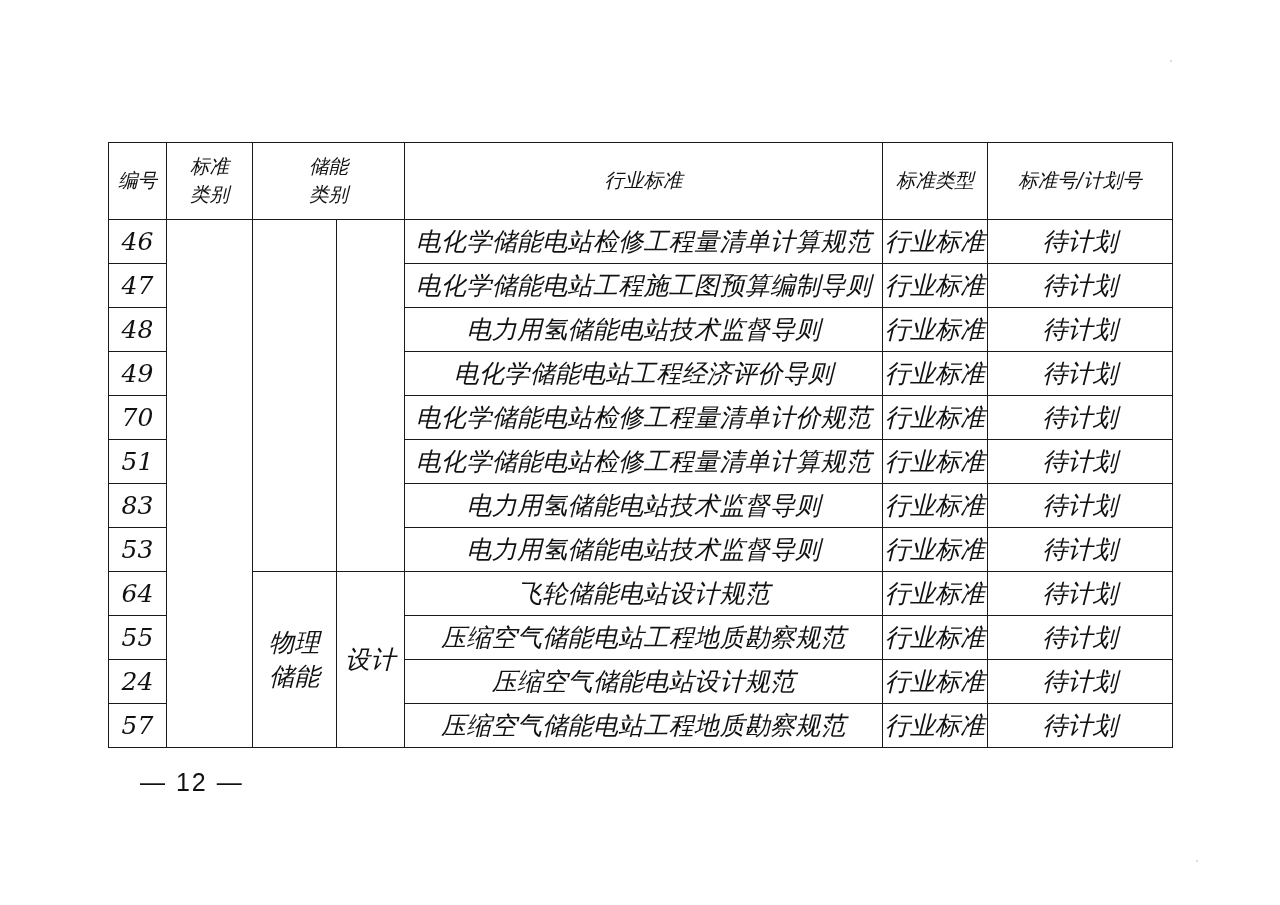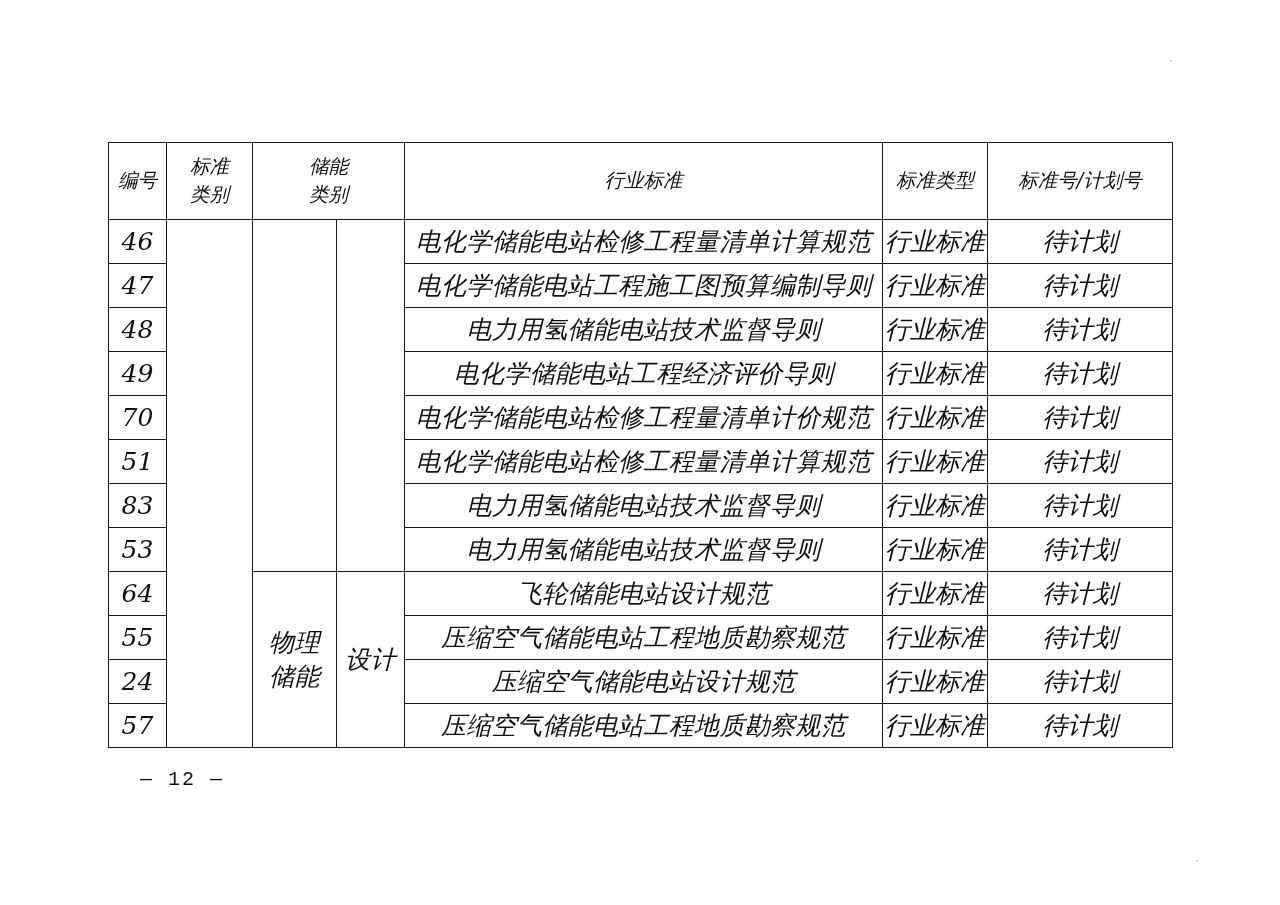--- a/index.html
+++ b/index.html
@@ -72,24 +72,24 @@
   .vert-label {
     font-size: 19px;
     line-height: 1.5;
     letter-spacing: 0.5px;
   }
   .vert-label span { display: block; }
   .page-number {
     position: absolute;
     left: 140px;
     top: 768px;
-    font-size: 20px;
+    font-size: 25px;
     letter-spacing: 2px;
     color: #111;
-    font-family: Liberation Mono, monospace;
+    font-family: Liberation Sans, sans-serif;
   }
   .speck {
     position: absolute;
     background: #cfcfcf;
     width: 2px;
     height: 2px;
     border-radius: 50%;
   }
 </style>
 </head>

